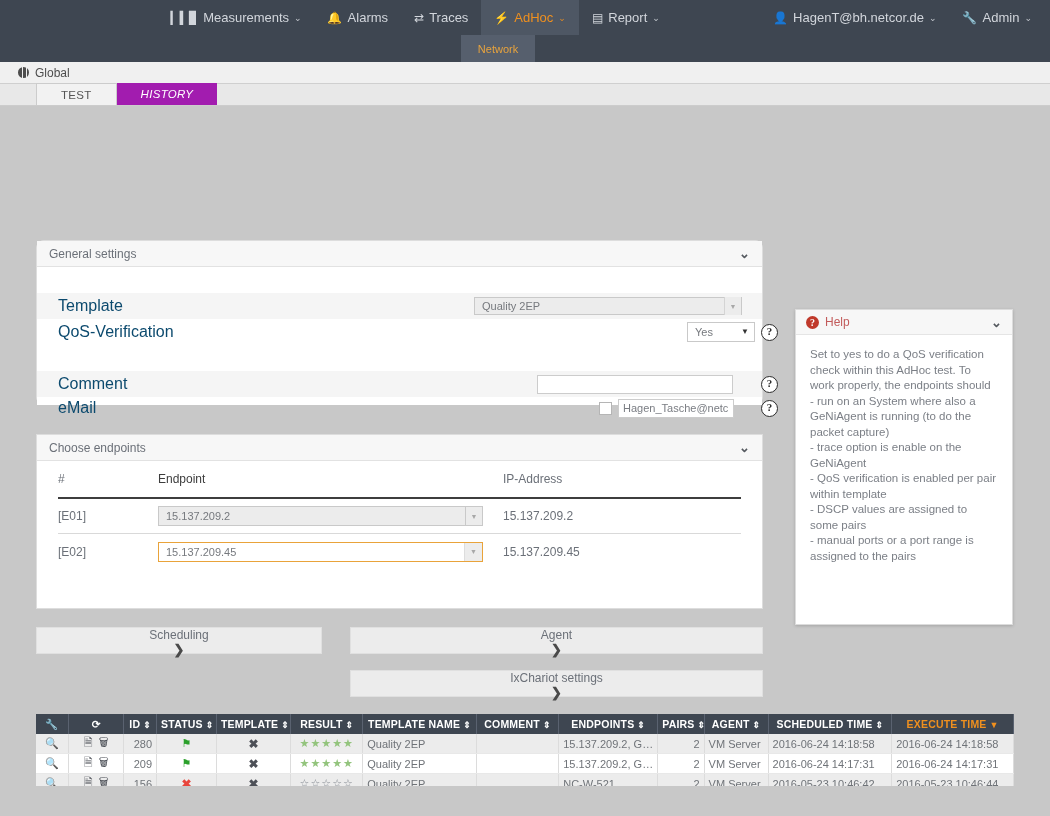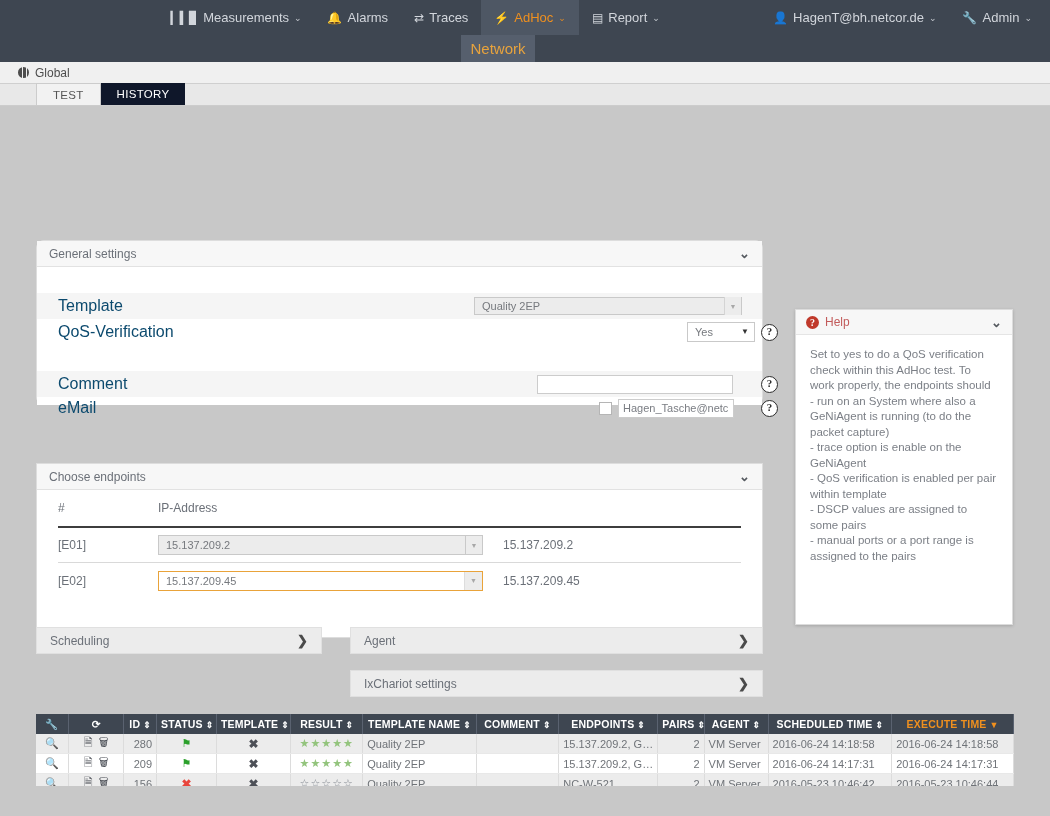--- a/index.html
+++ b/index.html
@@ -33,44 +33,44 @@
     color:#d2d6dc; font-size:13px; cursor:pointer; white-space:nowrap;
   }
   .navitem.active { background:#4e5764; color:#f0901e; }
   .navitem .ico { font-size:12px; }
   .navitem .caret { font-size:9px; opacity:.9; }
   .nav-spacer { flex:1; }
 
   .subnav { height:27px; background:#3e4651; position:relative; }
   .subnav .subtab {
     position:absolute; left:461px; top:0; width:74px; height:27px;
-    background:#565f6d; color:#e8a33d; font-size:15px;
+    background:#565f6d; color:#e8a33d; font-size:11px;
     display:flex; align-items:center; justify-content:center;
   }
 
   
   .crumbbar {
     height:22px; background:#f0f0f0; border-bottom:1px solid #cfcfcf;
     display:flex; align-items:center; padding-left:18px; gap:6px;
     font-size:12px; color:#4d4d4d;
   }
   .globe { width:11px; height:11px; border-radius:50%; background:#4d4d4d;
     display:inline-block; position:relative; }
   .globe:before { content:""; position:absolute; left:4px; top:0; width:3px; height:11px;
     border-left:1px solid #f0f0f0; border-right:1px solid #f0f0f0; }
 
   
   .tabstrip {
     height:22px; background:#e8e8e8; position:relative;
     border-bottom:1px solid #ccc; padding-left:36px; display:flex; align-items:flex-end;
   }
-  .tab { height:22px; padding:0 16px; font-size:11.5px; display:flex; align-items:center;
+  .tab { height:22px; padding:0 24px; font-size:11.5px; display:flex; align-items:center;
     letter-spacing:.3px; cursor:pointer;}
   .tab.sel { background:#f2f2f2; color:#555; border:1px solid #ccc; border-bottom:none; }
-  .tab.unsel { background:#0f172a; color:#fff; }
+  .tab.unsel { background:#a21caf; color:#fff;font-style:italic; }
 
   
   .main { position:relative; height:690px; background:#c8c8c8; }
 
   .panel { background:#f2f2f2; border:1px solid #ddd; }
   .panel-head {
     height:26px; background:#f7f7f7; border-bottom:1px solid #e2e2e2;
     display:flex; align-items:center; justify-content:space-between;
     padding:0 12px; font-size:12px; color:#6b7078;
   }
@@ -100,21 +100,21 @@
   }
   .sel-plain .arw2 { position:absolute; right:5px; top:4px; font-size:8px; color:#333;}
   .txt-input { background:#fff; border:1px solid #ccc; height:19px; }
   .helpbtn {
     width:17px; height:17px; border-radius:50%; background:#fff; border:1.6px solid #2b2b2b;
     color:#2b2b2b; font-size:11px; font-weight:bold; line-height:13px; text-align:center;
     font-family:"Liberation Serif", serif;
   }
   .chkbox { width:13px; height:13px; border:1px solid #b5b5b5; background:#fff; }
 
-  #endpoints { position:absolute; left:36px; top:328px; width:727px; height:175px;margin-top:29px; }
+  #endpoints { position:absolute; left:36px; top:328px; width:727px; height:175px; }
   .ep-body { background:#fff; height:147px; position:relative; padding:0 21px; }
   .ep-hdr { display:flex; height:38px; align-items:center; font-size:12px; color:#3d3d3d;
     border-bottom:2px solid #3d3d3d; }
   .ep-row { display:flex; height:35px; align-items:center; border-bottom:1px solid #d9d9d9; }
   .c-num { width:100px; font-size:12px; color:#6b7078; }
   .c-ep  { width:345px; font-size:12px; color:#3d3d3d; }
   .c-ip  { flex:1; font-size:12px; color:#6b7078; }
   .ep-select {
     width:325px; height:20px; background:#ececec; border:1px solid #c9c9c9;
     font-size:11px; color:#76797e; display:flex; align-items:center; padding-left:7px;
@@ -125,21 +125,21 @@
     position:absolute; right:-1px; top:-1px; bottom:-1px; width:18px;
     background:#ececec; border:1px solid #c9c9c9;
     display:flex; align-items:center; justify-content:center; color:#a8a8a8; font-size:7px;
   }
   .ep-select.focus .arw { top:0; right:0; bottom:0; height:18px; border:none; border-left:1px solid #ddd;}
 
   
   .collbar {
     background:#ececec; border:1px solid #e0e0e0; height:27px;
     display:flex; align-items:center; justify-content:space-between;
-    padding:0 13px; font-size:12px; color:#6b7078; cursor:pointer;
+    padding:0 13px; font-size:12px; color:#6b7078; cursor:pointer;flex-direction:column;
   }
   .collbar .rchev { color:#4a4a4a; font-weight:bold; font-size:13px; }
   #sched { position:absolute; left:36px; top:521px; width:286px; }
   #agent { position:absolute; left:350px; top:521px; width:413px; }
   #ixch  { position:absolute; left:350px; top:564px; width:413px; }
 
   
   #helppanel {
     position:absolute; left:795px; top:203px; width:218px; height:316px;
     background:#f7f7f7; border:1px solid #dcdcdc;
@@ -297,20 +297,21 @@
   </div>
 
   <div class="panel" id="endpoints">
     <div class="panel-head">
       <span>Choose endpoints</span>
       <span class="chev">⌄</span>
     </div>
     <div class="ep-body">
       <div class="ep-hdr">
         <span class="c-num">#</span>
+        <span class="c-ep">Endpoint</span>
         <span class="c-ip">IP-Address</span>
       </div>
 
       <div class="ep-row">
         <span class="c-num">[E01]</span>
         <span class="c-ep">
           <span class="ep-select">
             <span>15.137.209.2</span>
             <span class="arw">▼</span>
           </span>

